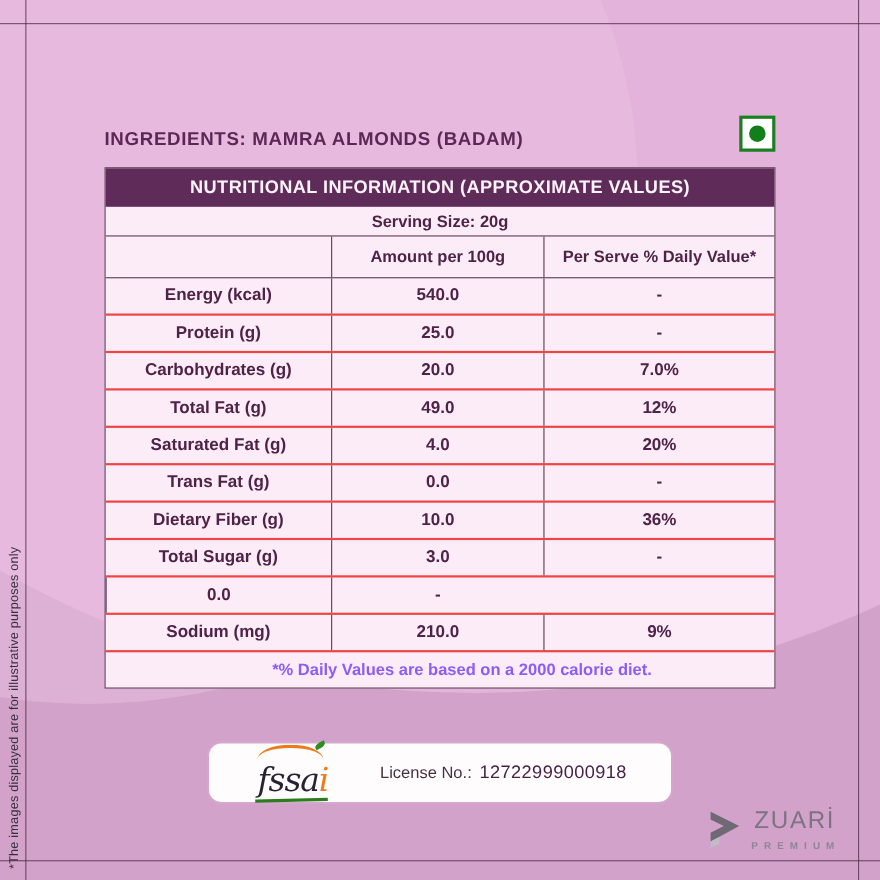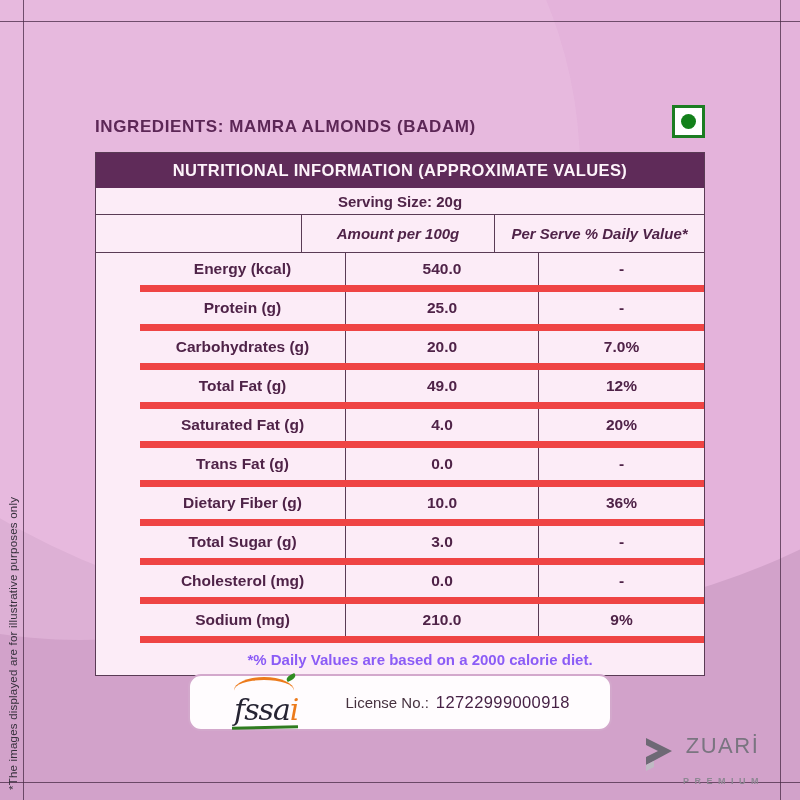--- a/index.html
+++ b/index.html
@@ -16,43 +16,43 @@
   .heading{position:absolute;left:95px;top:117px;font-size:17px;font-weight:bold;color:#5c2756;letter-spacing:.6px;}
 
   .veg{position:absolute;left:672px;top:105px;width:27px;height:27px;background:#fff;border:3px solid #1c7d22;display:flex;align-items:center;justify-content:center;}
   .veg .dot{width:15px;height:15px;border-radius:50%;background:#12801a;}
 
   .ntable{position:absolute;left:95px;top:152px;width:610px;border:1px solid #5a3b55;background:#fcecf7;box-sizing:border-box;}
   .ntable .titlebar{height:35px;background:#5f2b59;color:#fdf3fa;font-weight:bold;font-size:16.5px;letter-spacing:.4px;display:flex;align-items:center;justify-content:center;}
   .row-serving{height:26px;display:flex;align-items:center;justify-content:center;font-weight:bold;font-size:15px;color:#4f2348;border-bottom:1px solid #5a3b55;}
   .grid-row{display:grid;grid-template-columns:205px 193px 1fr;}
   .row-colhead{border-bottom:1px solid #5a3b55;}
-  .row-colhead .cell{height:37px;font-size:15px;font-style:italic;}
+  .row-colhead .cell{height:37px;font-size:15px;}
   .cell{display:flex;align-items:center;justify-content:center;font-weight:bold;color:#4f2348;box-sizing:border-box;}
   .cell.c2,.cell.c3{border-left:1px solid #5a3b55;}
-  .data-row{border-bottom:7px solid #ef4444;margin-left:44px;}
+  .data-row{border-bottom:2px solid #ef4444;}
   .data-row .cell{height:32px;font-size:15.5px;}
   .row-foot{height:32px;display:flex;align-items:center;justify-content:center;font-weight:bold;font-size:15px;color:#8b5cf6;padding-left:40px;}
 
   .license-box{position:absolute;left:188px;top:674px;width:424px;height:57px;background:#fffcfe;border:2px solid #d3a8cc;border-radius:13px;box-sizing:border-box;display:flex;align-items:center;justify-content:center;gap:20px;}
   .fssai{position:relative;height:42px;display:flex;align-items:flex-end;padding:6px 6px 8px 4px;}
   .fssai .letters{font-family:"DejaVu Serif","Liberation Serif",serif;font-style:italic;font-size:30px;line-height:26px;color:#262433;letter-spacing:-1px;}
   .fssai .i-orange{color:#ec7b1c;font-style:italic;}
   .fssai .arc{position:absolute;left:4px;right:10px;top:2px;height:12px;border-top:3px solid #ec7b1c;border-radius:50% 50% 0 0/90% 90% 0 0;}
   .fssai .underline{position:absolute;left:2px;right:6px;bottom:2px;height:0;border-bottom:3px solid #2f7c20;transform:rotate(-1.5deg);}
   .fssai .leaf{position:absolute;right:8px;top:0px;width:10px;height:5px;background:#2f8c22;border-radius:60% 0 60% 0;transform:rotate(-28deg);}
   .license-text{font-size:15px;color:#46323f;display:flex;align-items:baseline;gap:7px;margin-left:21px;}
   .license-text .num{font-weight:normal;font-size:16.5px;color:#472246;letter-spacing:.4px;}
 
   .side-note{position:absolute;left:7px;top:428px;height:362px;writing-mode:vertical-rl;transform:rotate(180deg);font-size:11.5px;color:#37313d;letter-spacing:.2px;display:flex;align-items:center;}
 
   .zuari{position:absolute;left:644px;top:734px;display:flex;align-items:flex-start;gap:7px;}
   .zuari .words{display:flex;flex-direction:column;}
   .zuari .name{font-size:22px;font-weight:normal;color:#7a7580;letter-spacing:1.5px;line-height:24px;}
-  .zuari .tagline{font-size:9px;font-weight:bold;color:#8d8893;letter-spacing:5.5px;margin-top:18px;padding-left:2px;}
+  .zuari .tagline{font-size:9px;font-weight:bold;color:#8d8893;letter-spacing:5.5px;margin-top:6px;padding-left:2px;}
 </style>
 </head>
 <body>
 
 <div class="canvas">
   <div class="bg-light"></div>
   <div class="bg-lighter"></div>
 
   <div class="frame-line fl-v1"></div>
   <div class="frame-line fl-v2"></div>
@@ -109,21 +109,20 @@
       <div class="cell c1">Dietary Fiber (g)</div>
       <div class="cell c2">10.0</div>
       <div class="cell c3">36%</div>
     </div>
     <div class="grid-row data-row">
       <div class="cell c1">Total Sugar (g)</div>
       <div class="cell c2">3.0</div>
       <div class="cell c3">-</div>
     </div>
     <div class="grid-row data-row">
-      <div class="cell c1">Cholesterol (mg)</div>
       <div class="cell c2">0.0</div>
       <div class="cell c3">-</div>
     </div>
     <div class="grid-row data-row">
       <div class="cell c1">Sodium (mg)</div>
       <div class="cell c2">210.0</div>
       <div class="cell c3">9%</div>
     </div>
 
     <div class="row-foot">*% Daily Values are based on a 2000 calorie diet.</div>

